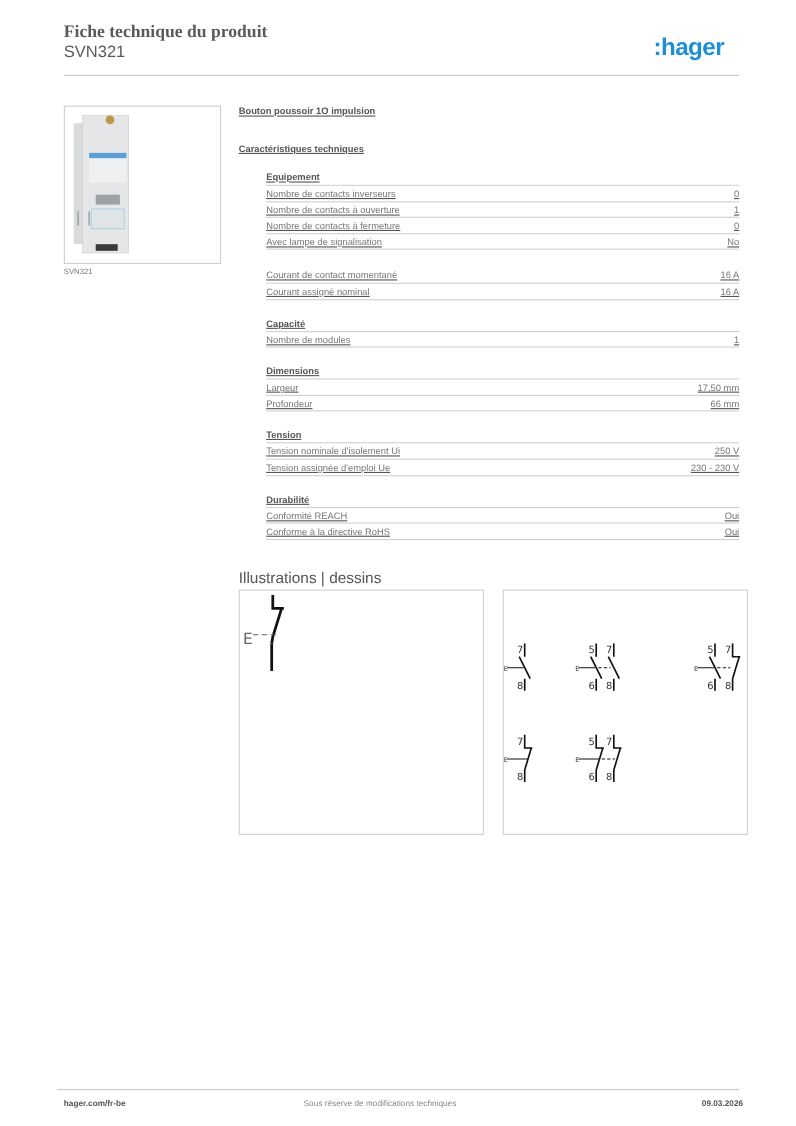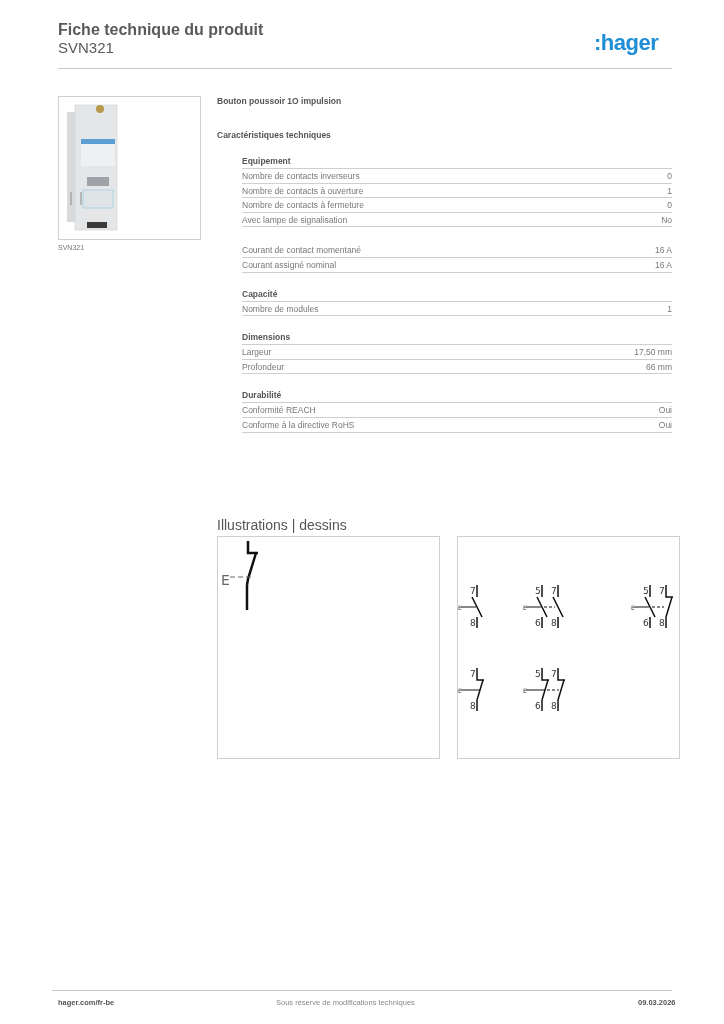--- a/index.html
+++ b/index.html
@@ -1,27 +1,27 @@
 <!DOCTYPE html>
 <html><head>
 <meta charset="utf-8">
 <style>
   * { box-sizing: border-box; margin: 0; padding: 0; }
   html, body { width: 724px; height: 1024px; background: #ffffff; overflow: hidden; }
   body { position: relative; font-family: "Liberation Sans", sans-serif; color: #555; }
 
-  .header-title { position: absolute; left: 58px; top: 21px; font-size: 16px; font-weight: bold; color: #5a5a5a; }
+  .header-title { position: absolute; left: 58px; top: 21px; font-size: 16px; font-weight: bold; color: #5a5a5a; font-family: Liberation Serif, serif; }
   .header-sub { position: absolute; left: 58px; top: 39px; font-size: 15px; color: #5a5a5a; }
   .logo { position: absolute; left: 594px; top: 30px; font-size: 22px; font-weight: bold; color: #1e8fd6; letter-spacing: -0.5px; }
   .header-rule { position: absolute; left: 58px; top: 68px; width: 614px; height: 1px; background: #c8c8c8; }
 
   .product-img { position: absolute; left: 58px; top: 96px; width: 143px; height: 144px; border: 1px solid #cfcfcf; background: #fff; }
   .img-caption { position: absolute; left: 58px; top: 244px; font-size: 7px; color: #777; }
 
-  .main { position: absolute; left: 217px; top: 96px; width: 455px; }
+  .main { position: absolute; left: 217px; top: 96px; width: 455px; text-decoration: underline; }
   .prod-name { font-size: 8.5px; font-weight: bold; color: #555; height: 11px; }
   .tech-title { margin-top: 23px; font-size: 8.5px; font-weight: bold; color: #555; height: 11px; }
   .section { margin-top: 16px; margin-left: 25px; }
   .section.first { margin-top: 15px; }
   .sec-title { font-size: 8.5px; font-weight: bold; color: #555; height: 11px; line-height: 11px; border-bottom: 1px solid #cfcfcf; padding-bottom: 1px; box-sizing: content-box;}
   .row { display: flex; justify-content: space-between; font-size: 8.5px; color: #777; height: 14.6px; line-height: 14px; border-bottom: 1px solid #cfcfcf; gap: 36px; }
   .ill-title { position: absolute; left: 217px; top: 517px; font-size: 14px; font-weight: normal; color: #555; }
 
   .ill-box { position: absolute; top: 536px; width: 223px; height: 223px; border: 1px solid #cfcfcf; background: #fff; }
   .ill-left { left: 217px; }
@@ -105,20 +105,31 @@
     <div class="row">
         <span>Largeur</span>
         <span>17,50 mm</span>
       </div>
     <div class="row">
         <span>Profondeur</span>
         <span>66 mm</span>
       </div>
   </div>
 
+  <div class="section">
+    <div class="sec-title">Tension</div>
+    <div class="row">
+        <span>Tension nominale d'isolement Ui</span>
+        <span>250 V</span>
+      </div>
+    <div class="row">
+        <span>Tension assignée d'emploi Ue</span>
+        <span>230 - 230 V</span>
+      </div>
+  </div>
 
   <div class="section">
     <div class="sec-title">Durabilité</div>
     <div class="row">
         <span>Conformité REACH</span>
         <span>Oui</span>
       </div>
     <div class="row">
         <span>Conforme à la directive RoHS</span>
         <span>Oui</span>

